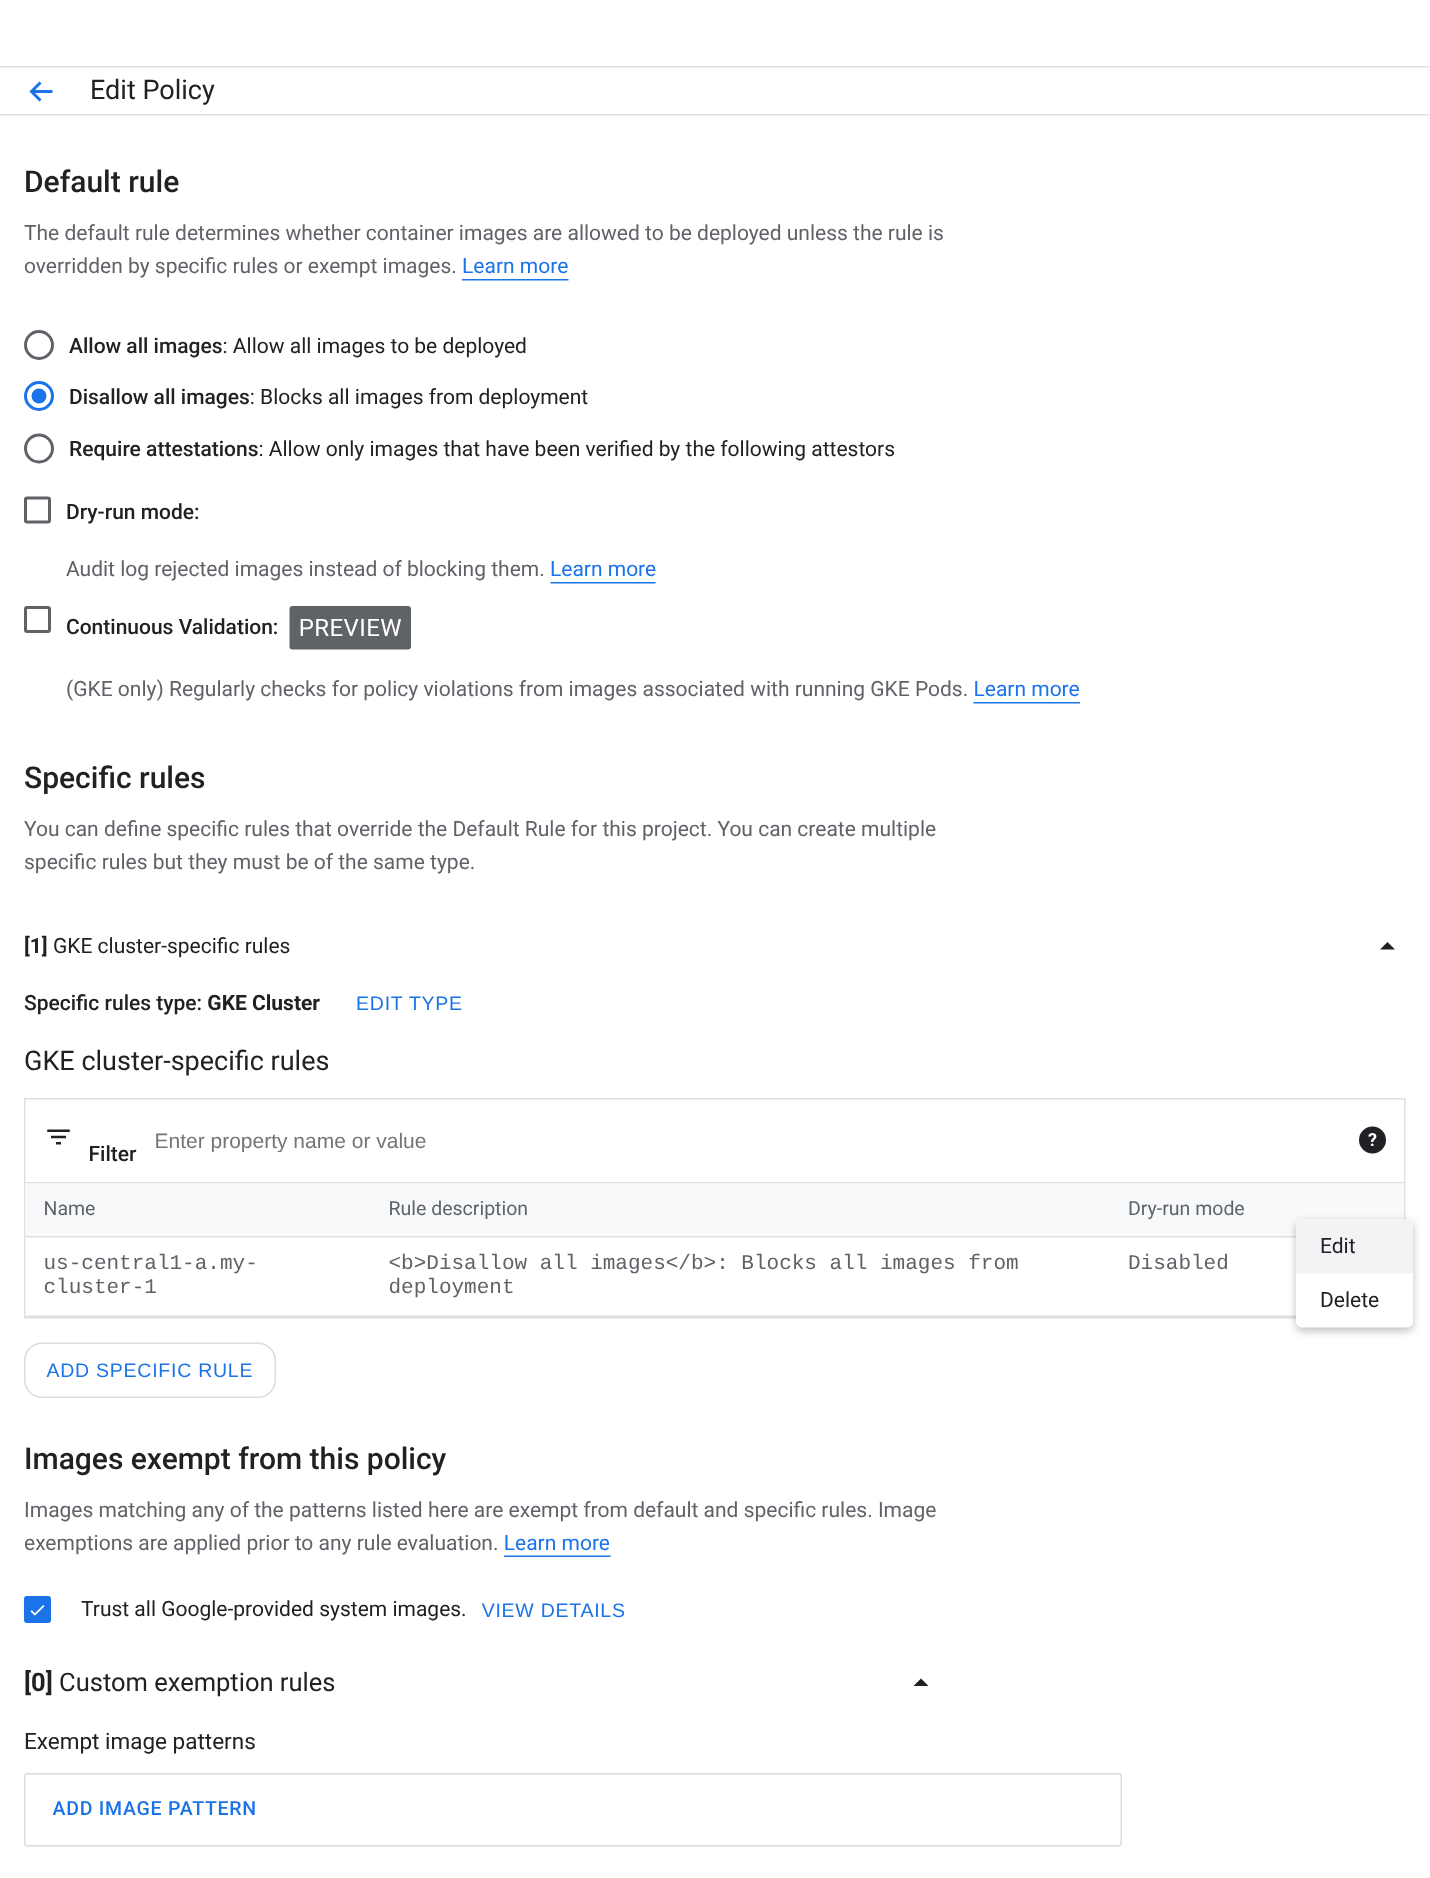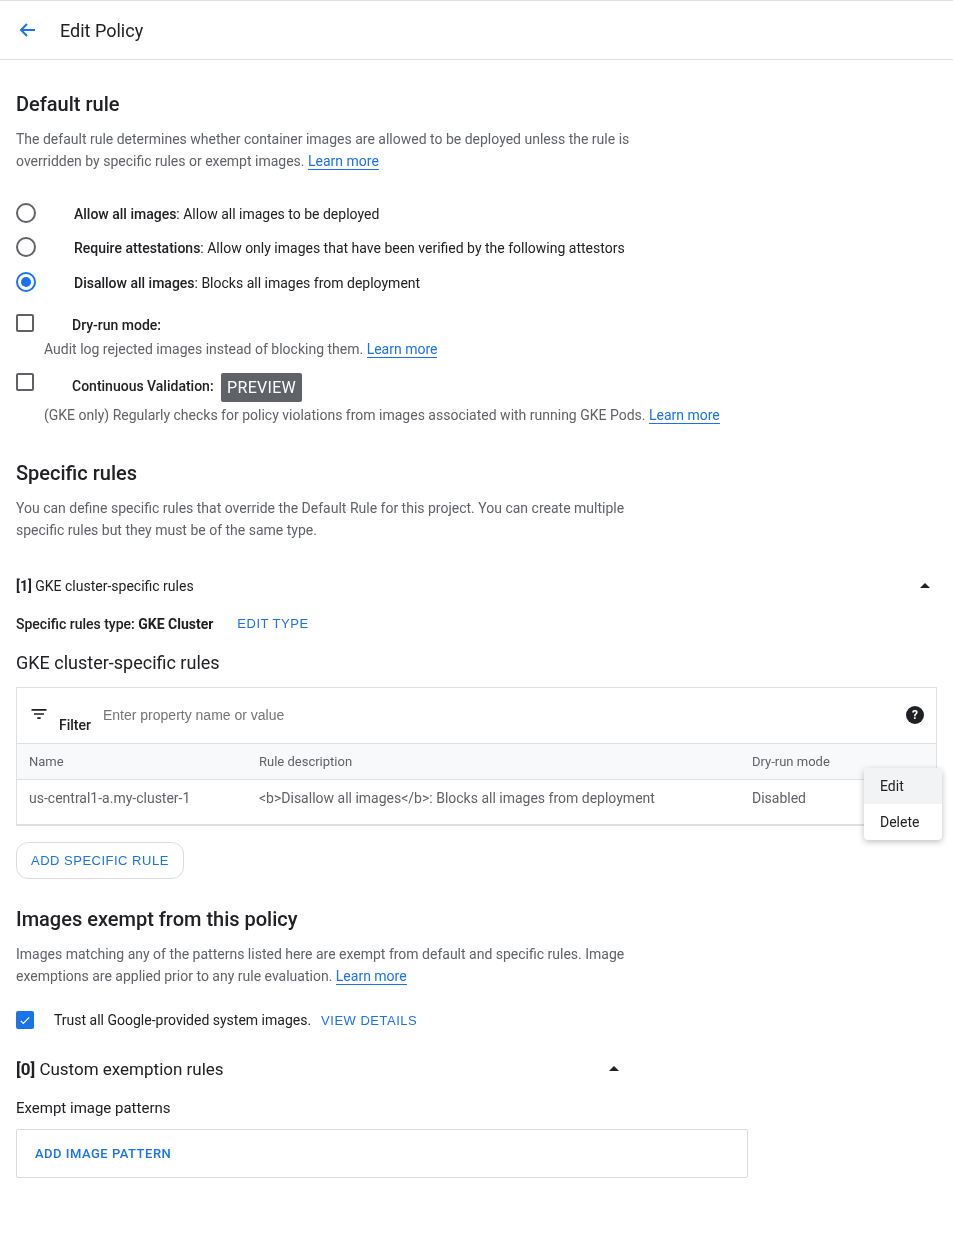--- a/index.html
+++ b/index.html
@@ -7,24 +7,25 @@
     margin: 0;
     font-family: Roboto, "Helvetica Neue", Arial, sans-serif;
     color: #202124;
     background: #fff;
     font-size: 14px;
     width: 953px;
   }
   .topbar {
     display: flex;
     align-items: center;
-    height: 60px;
+    height: 33px;
     border-bottom: 1px solid #e0e0e0;
     border-top: 1px solid #e0e0e0;
     padding: 0 16px;
+    margin-top: 44px;
   }
   .back-arrow {
     width: 24px; height: 24px;
     color: #1a73e8;
     cursor: pointer;
     display: flex; align-items: center; justify-content: center;
     margin-right: 20px;
   }
   .topbar-title {
     font-size: 18px;
@@ -69,24 +70,24 @@
   }
   .radio-outer.selected { border-color: #1a73e8; }
   .radio-outer.selected::after {
     content: "";
     position: absolute;
     top: 3px; left: 3px; right: 3px; bottom: 3px;
     border-radius: 50%;
     background: #1a73e8;
   }
   .option-text { line-height: 1.6; }
-  .option-text b { font-weight: 500; margin-left: 28px; }
+  .option-text b { font-weight: 500; }
   .option-desc-sub {
     color: #5f6368;
-    margin-top: 2px;
+    margin-top: 16px;
   }
   .checkbox {
     width: 18px; height: 18px;
     border: 2px solid #5f6368;
     border-radius: 2px;
     flex-shrink: 0;
     margin-right: 10px;
     cursor: pointer;
     display: flex; align-items: center; justify-content: center;
     background: #fff;
@@ -179,20 +180,21 @@
   }
   .table-head > div, .table-row > div { padding: 10px 12px; }
   .col-name { width: 230px; }
   .col-desc { flex: 1; }
   .col-dry { width: 140px; }
   .col-act { width: 56px; display:flex; align-items:flex-start; justify-content:center; }
   .table-row {
     display: flex;
     border-bottom: 1px solid #e0e0e0;
     color: #5f6368;
+    font-family: Liberation Mono, monospace;
   }
   .kebab {
     width: 24px; height: 24px;
     cursor: pointer;
     display: flex; align-items:center; justify-content:center;
   }
   .menu-popup {
     position: absolute;
     top: 80px;
     right: -6px;
@@ -273,29 +275,29 @@
   </div>
 
   <div class="radio-group">
     <div class="radio-row">
       <div class="radio-outer"></div>
       <div class="option-text">
         <b>Allow all images</b><span>: Allow all images to be deployed</span>
       </div>
     </div>
     <div class="radio-row">
+      <div class="radio-outer selected"></div>
+      <div class="option-text">
+        <b>Disallow all images</b><span>: Blocks all images from deployment</span>
+      </div>
+    </div>
+    <div class="radio-row">
       <div class="radio-outer"></div>
       <div class="option-text">
         <b>Require attestations</b><span>: Allow only images that have been verified by the following attestors</span>
-      </div>
-    </div>
-    <div class="radio-row">
-      <div class="radio-outer selected"></div>
-      <div class="option-text">
-        <b>Disallow all images</b><span>: Blocks all images from deployment</span>
       </div>
     </div>
   </div>
 
   <div class="check-row">
     <div class="checkbox">
       
     </div>
     <div class="option-text">
       <div><b>Dry-run mode:</b></div>

